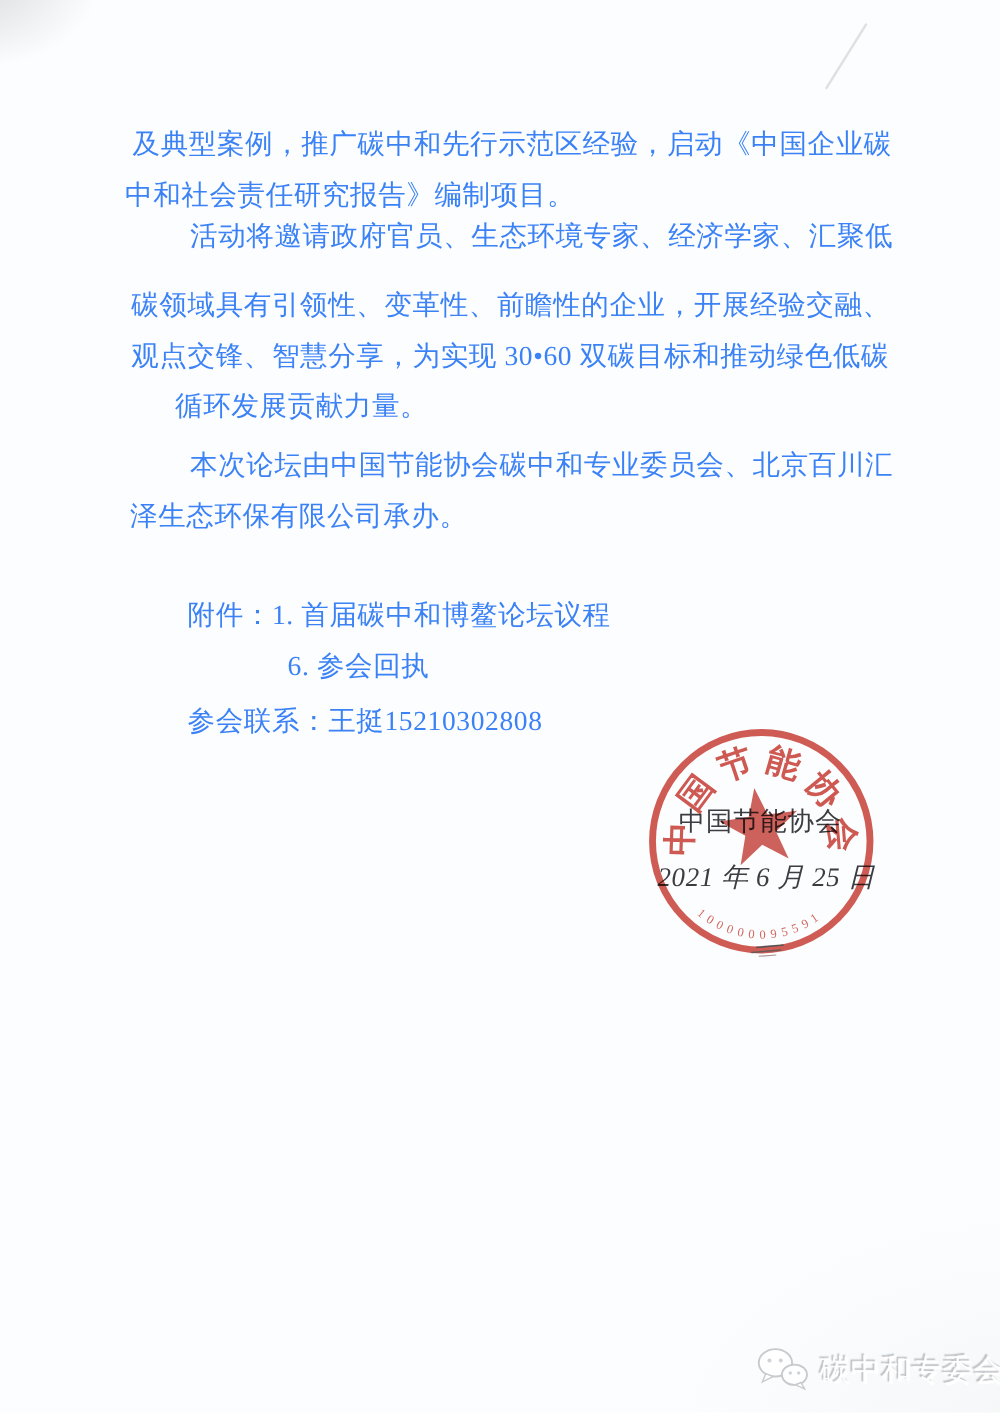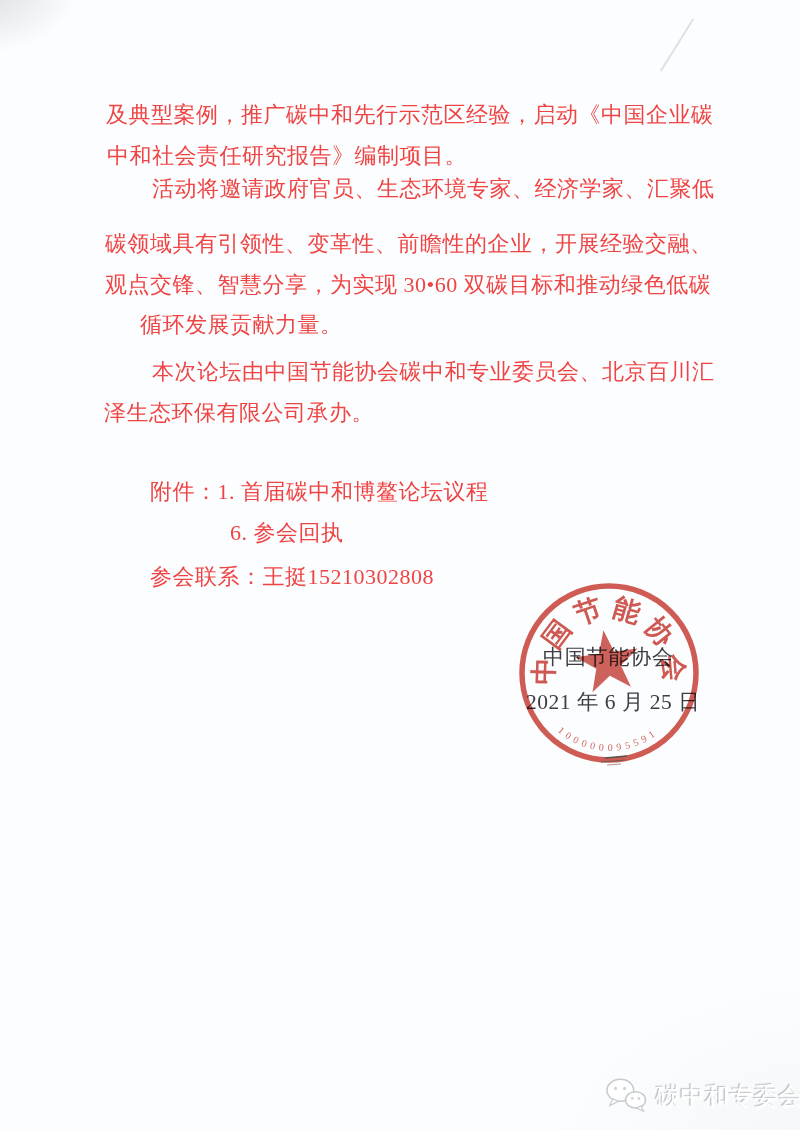--- a/index.html
+++ b/index.html
@@ -6,25 +6,25 @@
   body{
     width:800px;height:1130px;position:relative;overflow:hidden;
     font-family:"Liberation Serif","DejaVu Serif",serif;
     background:
       radial-gradient(150px 100px at -25px -15px, rgba(185,189,193,.55), rgba(185,189,193,0) 70%),
       radial-gradient(420px 260px at 104% 102%, rgba(228,231,233,.30), rgba(228,231,233,0) 70%),
       #fcfdfe;
   }
   .line{
     position:absolute;white-space:nowrap;
-    font-size:22px;letter-spacing:0.5px;color:#ef4444;
+    font-size:22px;letter-spacing:0.5px;color:#3b82f6;
   }
   
   .l1 {left:106px;top:100px;}
-  .l2 {left:107px;top:141px;}
+  .l2 {left:100px;top:141px;}
   .l3 {left:152px;top:174px;}
   .l4 {left:105px;top:229px;}
   .l5 {left:105px;top:270px;}
   .l6 {left:105px;top:310px;margin-left:35px;}
   .l7 {left:152px;top:357px;}
   .l8 {left:104px;top:398px;}
   .l9 {left:150px;top:477px;text-align:right;}
   .l10{left:230px;top:518px;}
   .l11{left:150px;top:562px;}
   
@@ -32,21 +32,21 @@
     position:absolute;left:676px;top:14px;width:2px;height:62px;
     background:rgba(150,152,155,.28);transform:rotate(32deg);border-radius:2px;
   }
   
   .sig-org{
     position:absolute;left:543px;top:643px;white-space:nowrap;
     font-size:21px;letter-spacing:0.8px;color:#3c3d42;
   }
   .sig-date{
     position:absolute;left:526px;top:687px;white-space:nowrap;
-    font-size:21.5px;letter-spacing:0.5px;color:#3c3d42;
+    font-size:21.5px;letter-spacing:0.5px;color:#3c3d42;font-style:italic;
   }
   
   .seal{
     position:absolute;left:512px;top:578px;width:196px;height:200px;
     mix-blend-mode:multiply;opacity:.95;
   }
   .seal text{font-family:"Liberation Serif","DejaVu Serif",serif;}
   
   .ink-mark{position:absolute;left:599px;top:754px;width:32px;height:16px;}
   

